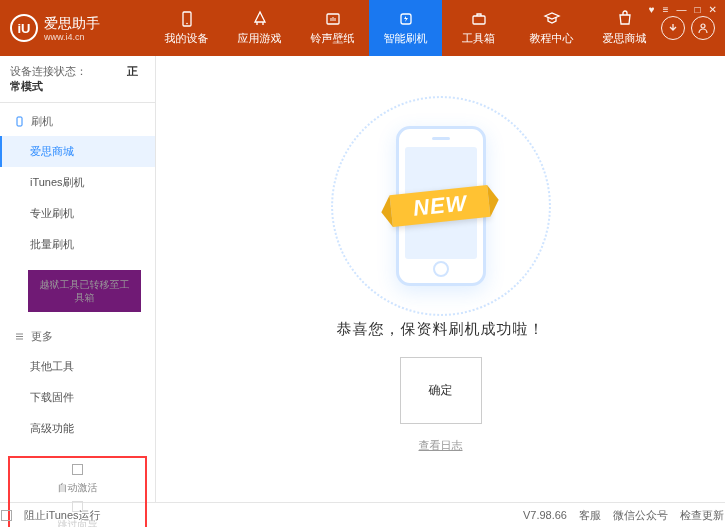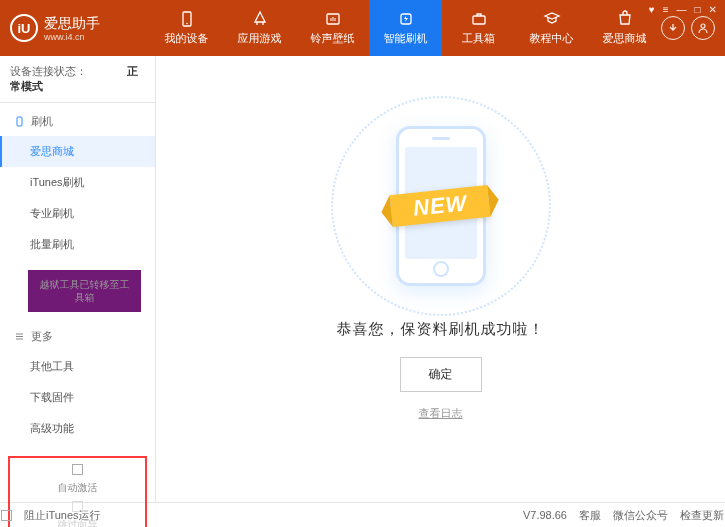--- a/index.html
+++ b/index.html
@@ -36,21 +36,21 @@
 .phone { width: 90px; height: 160px; background: #fff; border: 3px solid #d0e4ff; border-radius: 14px; position: relative; box-shadow: 0 6px 20px rgba(46,140,255,0.15); }
 .phone::before { content: ""; position: absolute; top: 8px; left: 50%; transform: translateX(-50%); width: 18px; height: 3px; background: #d0e4ff; border-radius: 2px; }
 .phone::after { content: ""; position: absolute; bottom: 6px; left: 50%; transform: translateX(-50%); width: 12px; height: 12px; border: 2px solid #d0e4ff; border-radius: 50%; }
 .phone-screen { position: absolute; top: 18px; left: 6px; right: 6px; bottom: 24px; background: #e8f2ff; border-radius: 3px; }
 .banner { position: absolute; background: #ffc233; color: #fff; font-weight: bold; font-style: italic; font-size: 22px; padding: 3px 22px; letter-spacing: 1px; transform: rotate(-6deg); box-shadow: 0 2px 6px rgba(0,0,0,0.15); }
 .banner::before, .banner::after { content: ""; position: absolute; top: 0; width: 0; height: 0; border-top: 16px solid transparent; border-bottom: 16px solid transparent; }
 .banner::before { left: -10px; border-right: 10px solid #e8a817; }
 .banner::after { right: -10px; border-left: 10px solid #e8a817; }
 .dotcircle { position: absolute; width: 220px; height: 220px; border: 2px dotted #cfe4ff; border-radius: 50%; }
 .success-text { margin-top: 24px; font-size: 15px; color: #333; letter-spacing: 1px; }
-.ok-btn { margin-top: 18px; padding: 8px 28px; border: 1px solid #ccc; background: #fff; font-size: 12px; color: #333; cursor: pointer; }
+.ok-btn { margin-top: 18px; padding: 24px 28px; border: 1px solid #ccc; background: #fff; font-size: 12px; color: #333; cursor: pointer; }
 .log-link { margin-top: 14px; font-size: 11px; color: #999; cursor: pointer; text-decoration: underline; }
 .footer { height: 25px; border-top: 1px solid #e5e5e5; display: flex; align-items: center; padding: 0 1px; font-size: 11px; color: #666; gap: 12px; }
 .footer .spacer { flex: 1; }
 .footer .f-item { cursor: pointer; }
 svg { display: block; }
 </style>
 </head>
 <body>
 
 <div class="win-btns">

